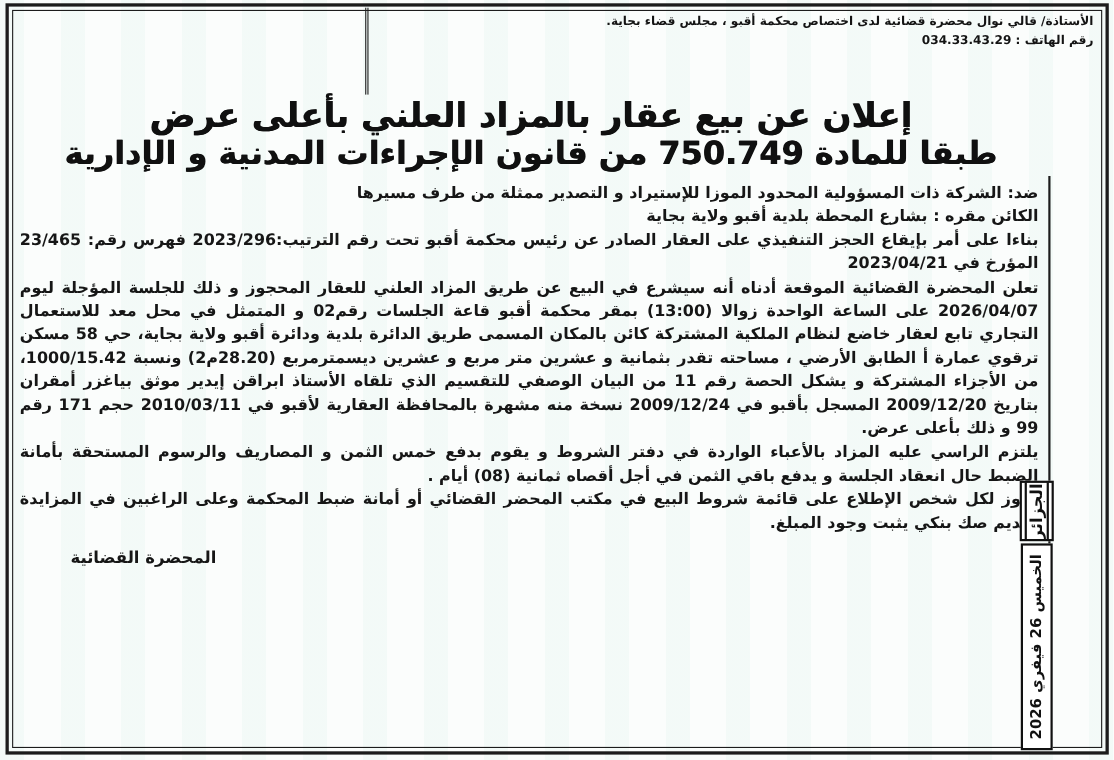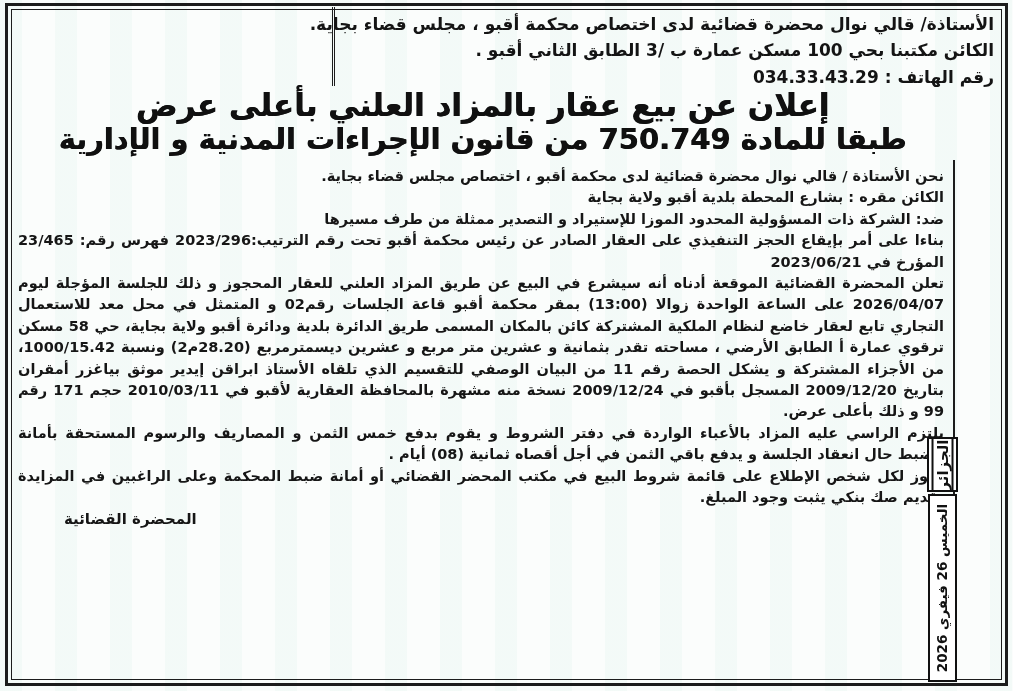--- a/index.html
+++ b/index.html
@@ -12,21 +12,21 @@
     color:#1b1b1b; overflow:hidden;
   }
   .outer-border { position:absolute; inset:3px 5px 5px 5px; border:3px solid #1c1c1c; pointer-events:none; }
   .inner-border { position:absolute; inset:9px 11px 11px 11px; border:1px solid #1c1c1c; pointer-events:none; }
 
   .header-box {
     position:absolute; top:7px; right:9px; width:672px; height:79px;
     border-left:3px double #1c1c1c;
     padding:4px 10px 0 6px;
     direction:rtl; text-align:right;
-    font-size:17px; font-weight:bold; line-height:1.55; color:#141414;
+    font-size:11px; font-weight:bold; line-height:1.55; color:#141414;
   }
   .header-box .hline { white-space:nowrap; }
 
   .title-wrap {
     position:absolute; top:88px; left:12px; right:60px;
     text-align:center; direction:rtl; color:#101010;
   }
   .title-l1 { font-size:31px; font-weight:bold; letter-spacing:-0.5px; line-height:1.1;
               text-shadow:0.6px 0 0 #101010; }
   .title-l2 { font-size:29px; font-weight:bold; letter-spacing:-0.5px; line-height:1.2;
@@ -34,21 +34,21 @@
 
   .body-box {
     position:absolute; top:160px; bottom:10px; left:10px; right:58px;
     border-right:2px solid #1c1c1c;
     padding:6px 9px 0 8px;
     direction:rtl; text-align:justify; text-justify:inter-word;
     font-size:14.5px; font-weight:bold; line-height:21.4px; color:#161616;
   }
   .body-box p { margin:0; }
   .signature {
-    margin-top:0px; text-align:left; padding-left:46px;
+    margin-top:10px; text-align:left; padding-left:46px;
     font-size:15px; font-weight:bold; direction:rtl;
   }
   .vbox {
     position:absolute; background:#ffffff;
     display:flex; align-items:center; justify-content:center;
   }
   .logo-box {
     right:55px; top:437px; width:31px; height:55px;
     border:2px solid #111;
   }
@@ -66,34 +66,32 @@
 </head>
 <body>
 
 <div class="stage">
 
   <div class="outer-border"></div>
   <div class="inner-border"></div>
 
   <div class="header-box">
     <div class="hline">الأستاذة/ قالي نوال محضرة قضائية لدى اختصاص محكمة أقبو ، مجلس قضاء بجاية.</div>
-    <div class="hline">الكائن مكتبنا بحي 100 مسكن عمارة ب /3 الطابق الثاني أقبو .</div>
     <div class="hline">رقم الهاتف : 034.33.43.29</div>
   </div>
 
   <div class="title-wrap">
     <div class="title-l1">إعلان عن بيع عقار بالمزاد العلني بأعلى عرض</div>
     <div class="title-l2">طبقا للمادة 750.749 من قانون الإجراءات المدنية و الإدارية</div>
   </div>
 
   <div class="body-box">
-    <p>نحن الأستاذة / قالي نوال محضرة قضائية لدى محكمة أقبو ، اختصاص مجلس قضاء بجاية.</p>
+    <p>ضد: الشركة ذات المسؤولية المحدود الموزا للإستيراد و التصدير ممثلة من طرف مسيرها</p>
     <p>الكائن مقره : بشارع المحطة بلدية أقبو ولاية بجاية</p>
-    <p>ضد: الشركة ذات المسؤولية المحدود الموزا للإستيراد و التصدير ممثلة من طرف مسيرها</p>
-    <p>بناءا على أمر بإيقاع الحجز التنفيذي على العقار الصادر عن رئيس محكمة أقبو تحت رقم الترتيب:2023/296 فهرس رقم: 23/465 المؤرخ في 2023/06/21</p>
+    <p>بناءا على أمر بإيقاع الحجز التنفيذي على العقار الصادر عن رئيس محكمة أقبو تحت رقم الترتيب:2023/296 فهرس رقم: 23/465 المؤرخ في 2023/04/21</p>
     <p>تعلن المحضرة القضائية الموقعة أدناه أنه سيشرع في البيع عن طريق المزاد العلني للعقار المحجوز و ذلك للجلسة المؤجلة ليوم 2026/04/07 على الساعة الواحدة زوالا (13:00) بمقر محكمة أقبو قاعة الجلسات رقم02 و المتمثل في محل معد للاستعمال التجاري تابع لعقار خاضع لنظام الملكية المشتركة كائن بالمكان المسمى طريق الدائرة بلدية ودائرة أقبو ولاية بجاية، حي 58 مسكن ترقوي عمارة أ الطابق الأرضي ، مساحته تقدر بثمانية و عشرين متر مربع و عشرين ديسمترمربع (28.20م2) ونسبة 1000/15.42، من الأجزاء المشتركة و يشكل الحصة رقم 11 من البيان الوصفي للتقسيم الذي تلقاه الأستاذ ابراقن إيدير موثق بياغزر أمقران بتاريخ 2009/12/20 المسجل بأقبو في 2009/12/24 نسخة منه مشهرة بالمحافظة العقارية لأقبو في 2010/03/11 حجم 171 رقم 99 و ذلك بأعلى عرض.</p>
     <p>يلتزم الراسي عليه المزاد بالأعباء الواردة في دفتر الشروط و يقوم بدفع خمس الثمن و المصاريف والرسوم المستحقة بأمانة الضبط حال انعقاد الجلسة و يدفع باقي الثمن في أجل أقصاه ثمانية (08) أيام .</p>
     <p>يجوز لكل شخص الإطلاع على قائمة شروط البيع في مكتب المحضر القضائي أو أمانة ضبط المحكمة وعلى الراغبين في المزايدة تقديم صك بنكي يثبت وجود المبلغ.</p>
     <div class="signature">المحضرة القضائية</div>
   </div>
 
   <div class="vbox logo-box">
     <span class="vtext logo-text">الجزائر</span>
   </div>
 

